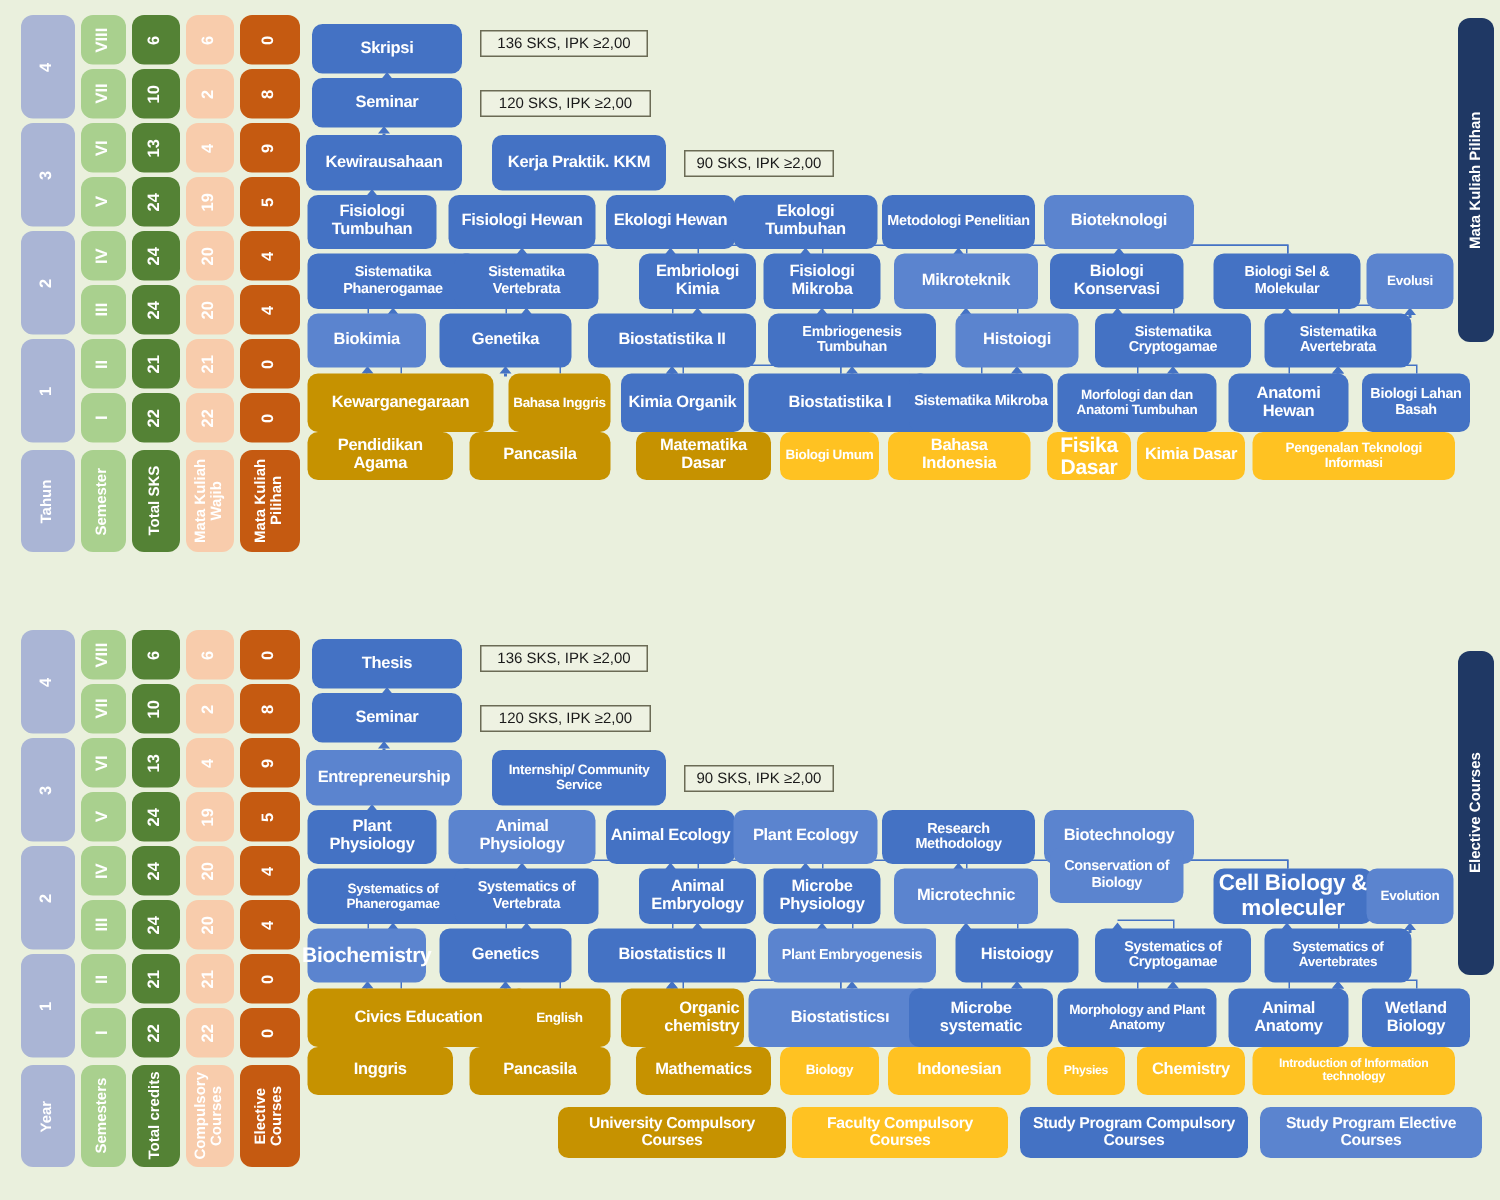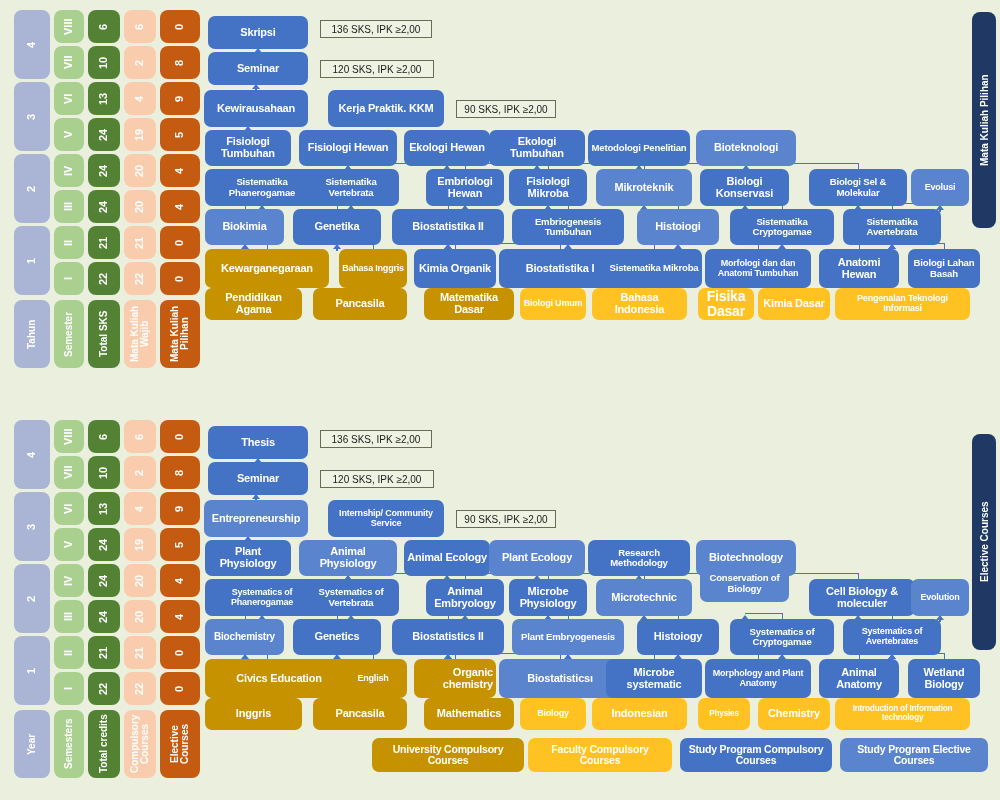--- a/index.html
+++ b/index.html
@@ -145,21 +145,21 @@
       <div class="node blue" style="left: 204px; top: 90px; width: 104px; height: 37px; font-size: 11px;">Kewirausahaan</div>
       <div class="node blue" style="left: 328px; top: 90px; width: 116px; height: 37px; font-size: 11px;">Kerja Praktik. KKM</div>
       <div class="node blue" style="left: 205px; top: 130px; width: 86px; height: 36px; font-size: 11px;">Fisiologi Tumbuhan</div>
       <div class="node blue" style="left: 299px; top: 130px; width: 98px; height: 36px; font-size: 11px;">Fisiologi Hewan</div>
       <div class="node blue" style="left: 404px; top: 130px; width: 86px; height: 36px; font-size: 11px;">Ekologi Hewan</div>
       <div class="node blue" style="left: 489px; top: 130px; width: 96px; height: 36px; font-size: 11px;">Ekologi Tumbuhan</div>
       <div class="node blue" style="left: 588px; top: 130px; width: 102px; height: 36px; font-size: 9.6px;">Metodologi Penelitian</div>
       <div class="node blue-l" style="left: 696px; top: 130px; width: 100px; height: 36px; font-size: 11px;">Bioteknologi</div>
       <div class="node blue" style="left: 205px; top: 169px; width: 114px; height: 37px; font-size: 9.6px;">Sistematika Phanerogamae</div>
       <div class="node blue" style="left: 303px; top: 169px; width: 96px; height: 37px; font-size: 9.6px;">Sistematika Vertebrata</div>
-      <div class="node blue" style="left: 426px; top: 169px; width: 78px; height: 37px; font-size: 11px;">Embriologi Hewan</div>
+      <div class="node blue" style="left: 426px; top: 169px; width: 78px; height: 37px; font-size: 11px;">Embriologi Kimia</div>
       <div class="node blue" style="left: 509px; top: 169px; width: 78px; height: 37px; font-size: 11px;">Fisiologi Mikroba</div>
       <div class="node blue-l" style="left: 596px; top: 169px; width: 96px; height: 37px; font-size: 11px;">Mikroteknik</div>
       <div class="node blue" style="left: 700px; top: 169px; width: 89px; height: 37px; font-size: 11px;">Biologi Konservasi</div>
       <div class="node blue" style="left: 809px; top: 169px; width: 98px; height: 37px; font-size: 9.6px;">Biologi Sel &amp; Molekular</div>
       <div class="node blue-l" style="left: 911px; top: 169px; width: 58px; height: 37px; font-size: 9px;">Evolusi</div>
       <div class="node blue-l" style="left: 205px; top: 209px; width: 79px; height: 36px; font-size: 11px;">Biokimia</div>
       <div class="node blue" style="left: 293px; top: 209px; width: 88px; height: 36px; font-size: 11px;">Genetika</div>
       <div class="node blue" style="left: 392px; top: 209px; width: 112px; height: 36px; font-size: 11px;">Biostatistika II</div>
       <div class="node blue" style="left: 512px; top: 209px; width: 112px; height: 36px; font-size: 9.6px;">Embriogenesis Tumbuhan</div>
       <div class="node blue-l" style="left: 637px; top: 209px; width: 82px; height: 36px; font-size: 11px;">Histoiogi</div>
@@ -340,23 +340,23 @@
       <div class="node blue" style="left: 404px; top: 540px; width: 86px; height: 36px; font-size: 11px;">Animal Ecology</div>
       <div class="node blue-l" style="left: 489px; top: 540px; width: 96px; height: 36px; font-size: 11px;">Plant Ecology</div>
       <div class="node blue" style="left: 588px; top: 540px; width: 102px; height: 36px; font-size: 9.6px;">Research Methodology</div>
       <div class="node blue-l" style="left: 696px; top: 540px; width: 100px; height: 36px; font-size: 11px;">Biotechnology</div>
       <div class="node blue" style="left: 205px; top: 579px; width: 114px; height: 37px; font-size: 9px;">Systematics of Phanerogamae</div>
       <div class="node blue" style="left: 303px; top: 579px; width: 96px; height: 37px; font-size: 9.6px;">Systematics of Vertebrata</div>
       <div class="node blue" style="left: 426px; top: 579px; width: 78px; height: 37px; font-size: 11px;">Animal Embryology</div>
       <div class="node blue" style="left: 509px; top: 579px; width: 78px; height: 37px; font-size: 11px;">Microbe Physiology</div>
       <div class="node blue-l" style="left: 596px; top: 579px; width: 96px; height: 37px; font-size: 11px;">Microtechnic</div>
       <div class="node blue-l" style="left: 700px; top: 565px; width: 89px; height: 37px; font-size: 9.6px;">Conservation of Biology</div>
-      <div class="node blue" style="left: 809px; top: 579px; width: 106px; height: 37px; font-size: 11px;">Cell Biology &amp; moleculer</div>
+      <div class="node blue" style="left: 809px; top: 579px; width: 106px; height: 37px; font-size: 15px;">Cell Biology &amp; moleculer</div>
       <div class="node blue-l" style="left: 911px; top: 579px; width: 58px; height: 37px; font-size: 9px;">Evolution</div>
-      <div class="node blue-l" style="left: 205px; top: 619px; width: 79px; height: 36px; font-size: 10px;">Biochemistry</div>
+      <div class="node blue-l" style="left: 205px; top: 619px; width: 79px; height: 36px; font-size: 14px;">Biochemistry</div>
       <div class="node blue" style="left: 293px; top: 619px; width: 88px; height: 36px; font-size: 11px;">Genetics</div>
       <div class="node blue" style="left: 392px; top: 619px; width: 112px; height: 36px; font-size: 11px;">Biostatistics II</div>
       <div class="node blue-l" style="left: 512px; top: 619px; width: 112px; height: 36px; font-size: 9.6px;">Plant Embryogenesis</div>
       <div class="node blue" style="left: 637px; top: 619px; width: 82px; height: 36px; font-size: 11px;">Histoiogy</div>
       <div class="node blue" style="left: 730px; top: 619px; width: 104px; height: 36px; font-size: 9.6px;">Systematics of Cryptogamae</div>
       <div class="node blue" style="left: 843px; top: 619px; width: 98px; height: 36px; font-size: 9px;">Systematics of Avertebrates</div>
       <div class="node dgold" style="left: 205px; top: 659px; width: 148px; height: 39px; font-size: 11px;">Civics Education</div>
       <div class="node dgold" style="left: 339px; top: 659px; width: 68px; height: 39px; font-size: 9px;">English</div>
       <div class="node dgold" style="left: 414px; top: 659px; width: 82px; height: 39px; font-size: 11px; text-align: right;">Organic chemistry</div>
       <div class="node blue-l" style="left: 499px; top: 659px; width: 122px; height: 39px; font-size: 11px;">Biostatisticsı</div>

